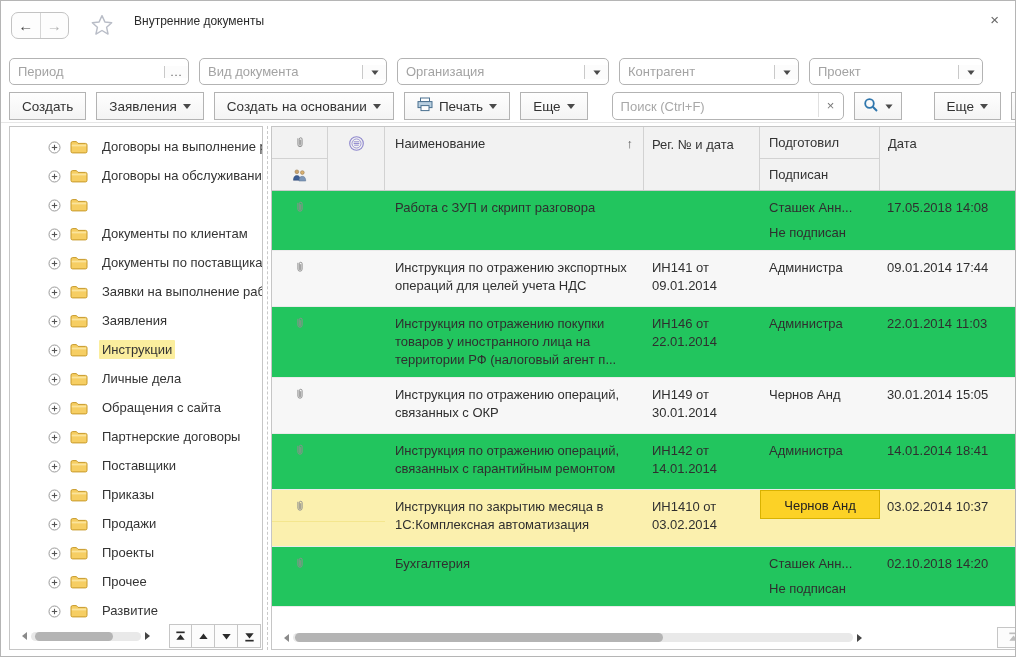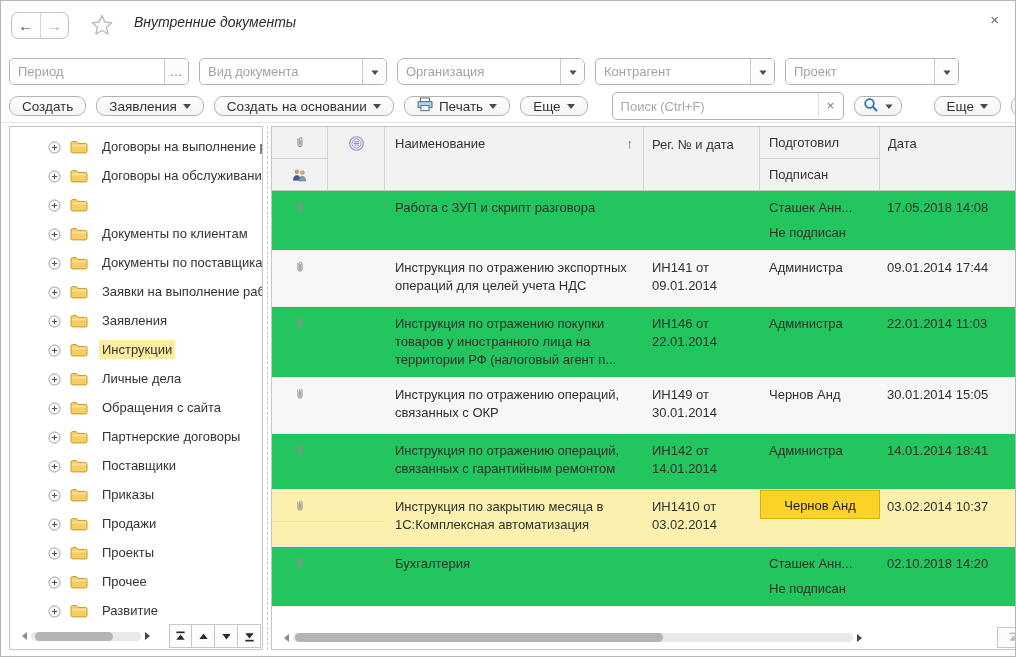--- a/index.html
+++ b/index.html
@@ -4,40 +4,40 @@
 <style>
   html,body{margin:0;padding:0;background:#fff;}
   body{width:1016px;height:657px;font-family:"Liberation Sans",sans-serif;-webkit-font-smoothing:antialiased;}
   .window{position:relative;width:1016px;height:657px;box-sizing:border-box;border:1px solid #b5b5b5;background:#fff;overflow:hidden;}
 
   
   .nav-group{position:absolute;left:10px;top:11px;width:58px;height:27px;display:flex;border:1px solid #c3c3c3;border-radius:7px;background:#fdfdfd;box-sizing:border-box;overflow:hidden;}
   .nav-btn{flex:1;display:flex;align-items:center;justify-content:center;font-size:15px;color:#444;cursor:default;}
   .nav-btn.fwd{border-left:1px solid #d6d6d6;color:#b0b0b0;}
   .star-icon{position:absolute;left:90px;top:13px;width:22px;height:22px;}
-  .page-title{position:absolute;left:133px;top:13px;font-size:14px;color:#2b2b2b;font-style:italic;}
+  .page-title{position:absolute;left:133px;top:13px;font-size:12px;color:#2b2b2b;}
   .close-btn{position:absolute;right:16px;top:10px;font-size:15px;color:#666;line-height:18px;}
 
   
   .filter-bar{position:absolute;left:8px;top:57px;height:27px;display:flex;gap:10px;}
-  .filter-field{display:flex;height:27px;box-sizing:border-box;border:1px solid #b3b3b3;border-radius:5px;background:#fff;overflow:hidden;}
+  .filter-field{display:flex;height:27px;box-sizing:border-box;border:1px solid #b3b3b3;border-radius:5px;background:#fff;overflow:hidden;align-items:center;}
   .filter-bar .filter-field:nth-child(1){width:180px;}
   .filter-bar .filter-field:nth-child(2){width:188px;}
-  .filter-bar .filter-field:nth-child(3){width:188px;border-radius:7px;}
+  .filter-bar .filter-field:nth-child(3){width:212px;}
   .filter-bar .filter-field:nth-child(4){width:180px;}
   .filter-bar .filter-field:nth-child(5){width:174px;}
   .filter-field input{flex:1;border:0;outline:none;padding:0 8px;font-size:13px;font-family:inherit;color:#333;min-width:0;background:transparent;}
   .filter-field input::placeholder{color:#a3a3a3;}
   .filter-ctl{width:23px;border-left:1px solid #c9c9c9;display:flex;align-items:center;justify-content:center;background:#fcfcfc;color:#555;font-size:11px;letter-spacing:1px;}
   .caret{width:0;height:0;border:4px solid transparent;border-top:5px solid #4a4a4a;margin-top:5px;display:inline-block;}
   .caret.sm{transform:scale(.9);}
 
   
   .toolbar{position:absolute;left:8px;top:91px;height:28px;display:flex;gap:10px;align-items:center;}
-  .tbtn{height:20px;box-sizing:border-box;border:1px solid #b3b3b3;border-radius:9px;background:linear-gradient(#fefefe,#f4f4f4);display:flex;align-items:center;justify-content:center;gap:6px;padding:0 12px;font-size:13.5px;color:#333;white-space:nowrap;}
+  .tbtn{height:28px;box-sizing:border-box;border:1px solid #b3b3b3;border-radius:0;background:linear-gradient(#fefefe,#f4f4f4);display:flex;align-items:center;justify-content:center;gap:6px;padding:0 12px;font-size:13.5px;color:#333;white-space:nowrap;}
   .search-wrap{position:relative;width:232px;height:28px;margin-left:14px;}
   .search-wrap input{width:100%;height:100%;box-sizing:border-box;border:1px solid #b3b3b3;border-radius:5px;padding:0 26px 0 8px;font-size:13px;font-family:inherit;color:#a16207;outline:none;}
   .search-wrap input::placeholder{color:#a8a8a8;}
   .search-clear{position:absolute;right:1px;top:1px;width:24px;height:24px;display:flex;align-items:center;justify-content:center;color:#777;font-size:13px;border-left:1px solid #e0e0e0;}
   .tbtn.icon-btn{padding:0 8px;}
   .tbtn.more2{margin-left:22px;}
   .tbtn.help{width:30px;padding:0;font-weight:bold;color:#333;}
   .toolbar-sep{position:absolute;left:0;right:0;top:121px;border-top:1px solid #e6e6e6;}
 
   

